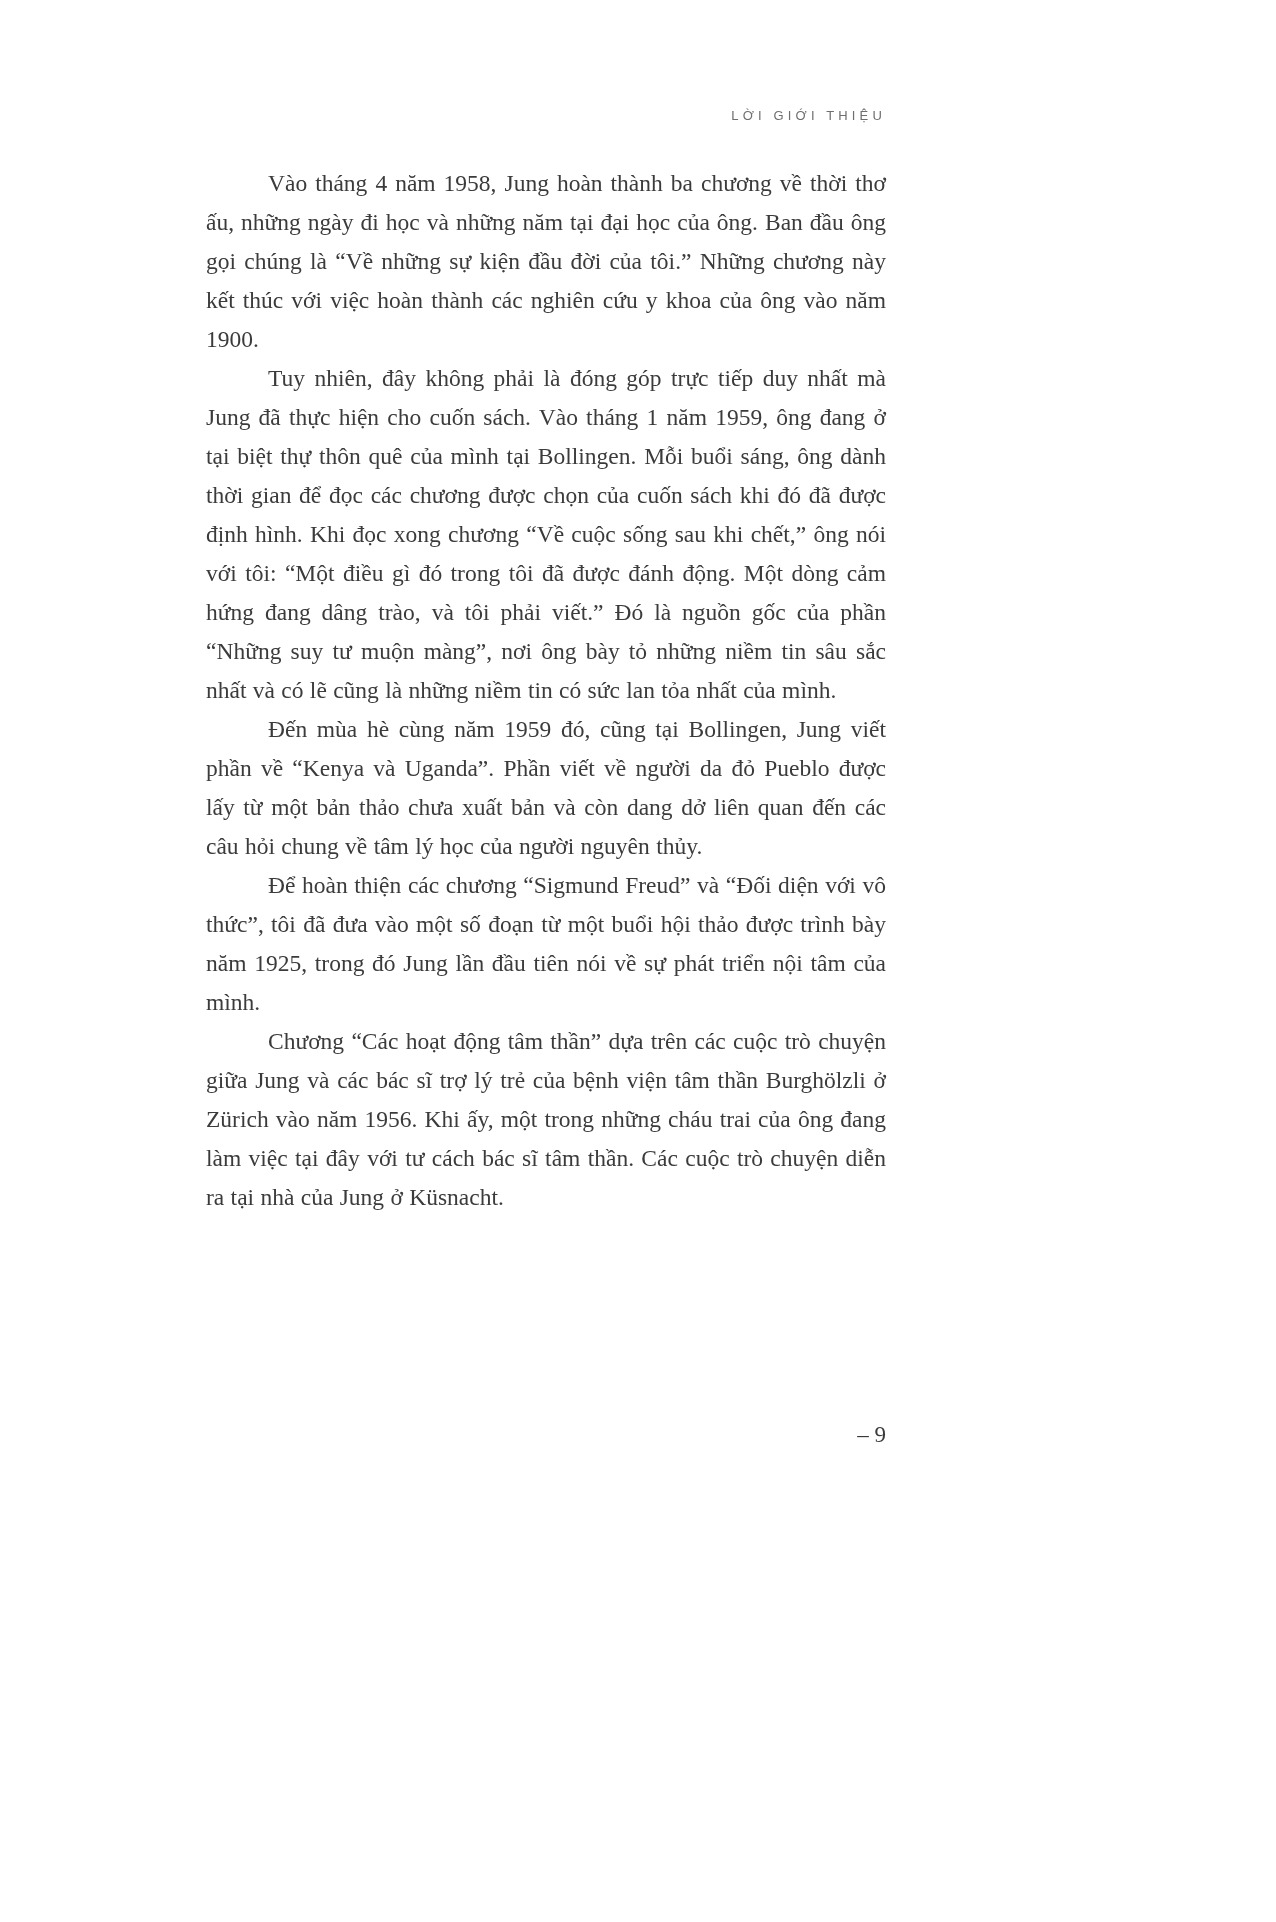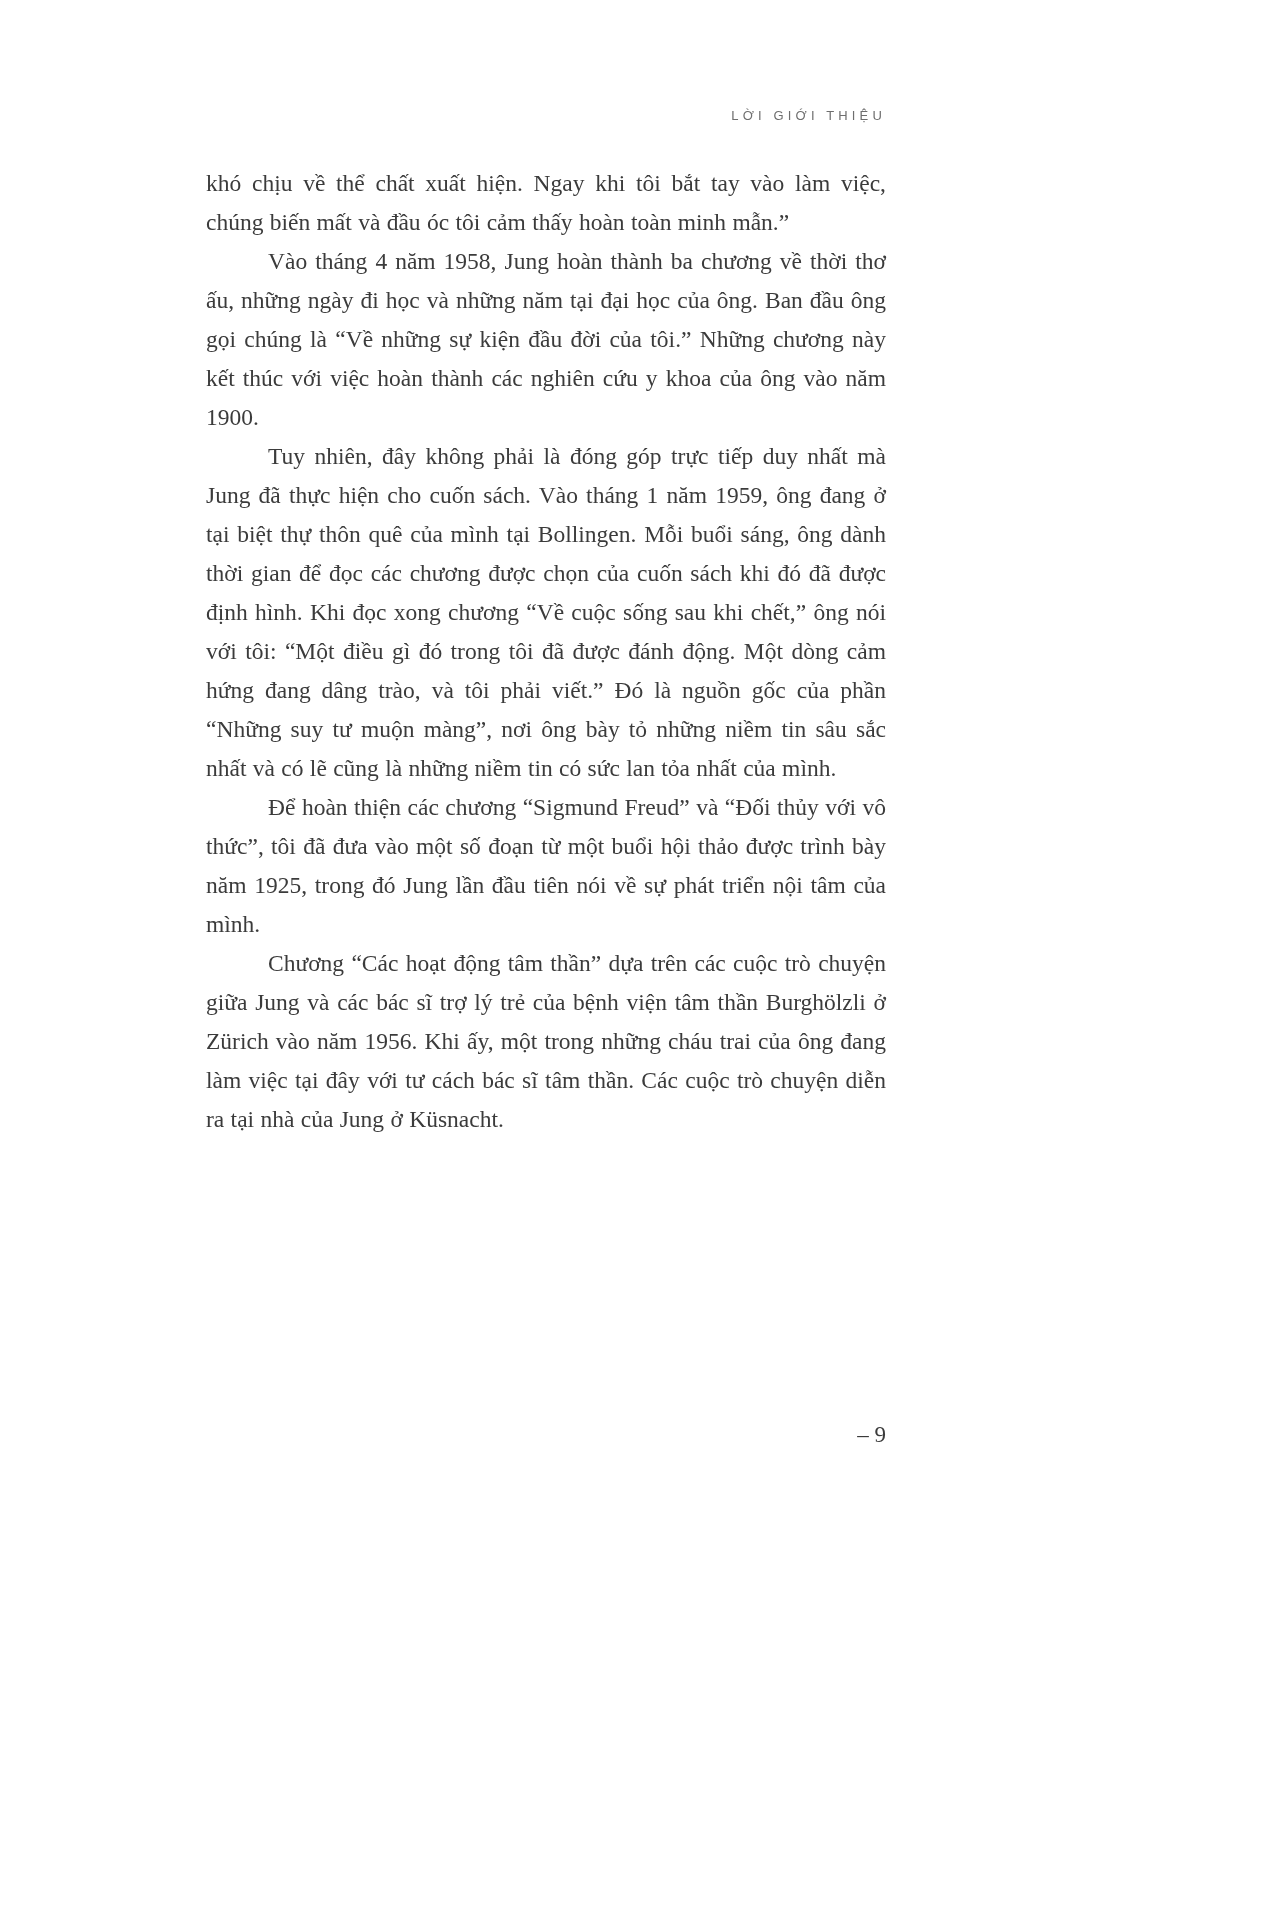--- a/index.html
+++ b/index.html
@@ -66,24 +66,24 @@
 </head>
 <body>
 
 <div class="page">
 
   <header class="running-head">
     <span>LỜI GIỚI THIỆU</span>
   </header>
 
   <main class="text-block">
-    <p class="no-indent">khó chịu về thể chất xuất hiện. Ngay khi tôi bắt tay vào làm việc, chúng biến mất và đầu óc tôi cảm thấy hoàn toàn minh mẫn.”</p>
     <p class="indent">Vào tháng 4 năm 1958, Jung hoàn thành ba chương về thời thơ ấu, những ngày đi học và những năm tại đại học của ông. Ban đầu ông gọi chúng là “Về những sự kiện đầu đời của tôi.” Những chương này kết thúc với việc hoàn thành các nghiên cứu y khoa của ông vào năm 1900.</p>
     <p class="indent">Tuy nhiên, đây không phải là đóng góp trực tiếp duy nhất mà Jung đã thực hiện cho cuốn sách. Vào tháng 1 năm 1959, ông đang ở tại biệt thự thôn quê của mình tại Bollingen. Mỗi buổi sáng, ông dành thời gian để đọc các chương được chọn của cuốn sách khi đó đã được định hình. Khi đọc xong chương “Về cuộc sống sau khi chết,” ông nói với tôi: “Một điều gì đó trong tôi đã được đánh động. Một dòng cảm hứng đang dâng trào, và tôi phải viết.” Đó là nguồn gốc của phần “Những suy tư muộn màng”, nơi ông bày tỏ những niềm tin sâu sắc nhất và có lẽ cũng là những niềm tin có sức lan tỏa nhất của mình.</p>
-    <p class="indent">Để hoàn thiện các chương “Sigmund Freud” và “Đối thủy với vô thức”, tôi đã đưa vào một số đoạn từ một buổi hội thảo được trình bày năm 1925, trong đó Jung lần đầu tiên nói về sự phát triển nội tâm của mình.</p>
+    <p class="indent">Đến mùa hè cùng năm 1959 đó, cũng tại Bollingen, Jung viết phần về “Kenya và Uganda”. Phần viết về người da đỏ Pueblo được lấy từ một bản thảo chưa xuất bản và còn dang dở liên quan đến các câu hỏi chung về tâm lý học của người nguyên thủy.</p>
+    <p class="indent">Để hoàn thiện các chương “Sigmund Freud” và “Đối diện với vô thức”, tôi đã đưa vào một số đoạn từ một buổi hội thảo được trình bày năm 1925, trong đó Jung lần đầu tiên nói về sự phát triển nội tâm của mình.</p>
     <p class="indent">Chương “Các hoạt động tâm thần” dựa trên các cuộc trò chuyện giữa Jung và các bác sĩ trợ lý trẻ của bệnh viện tâm thần Burghölzli ở Zürich vào năm 1956. Khi ấy, một trong những cháu trai của ông đang làm việc tại đây với tư cách bác sĩ tâm thần. Các cuộc trò chuyện diễn ra tại nhà của Jung ở Küsnacht.</p>
   </main>
 
   <footer class="page-footer">
     <span>– 9</span>
   </footer>
 
 </div>
 
 </body></html>

